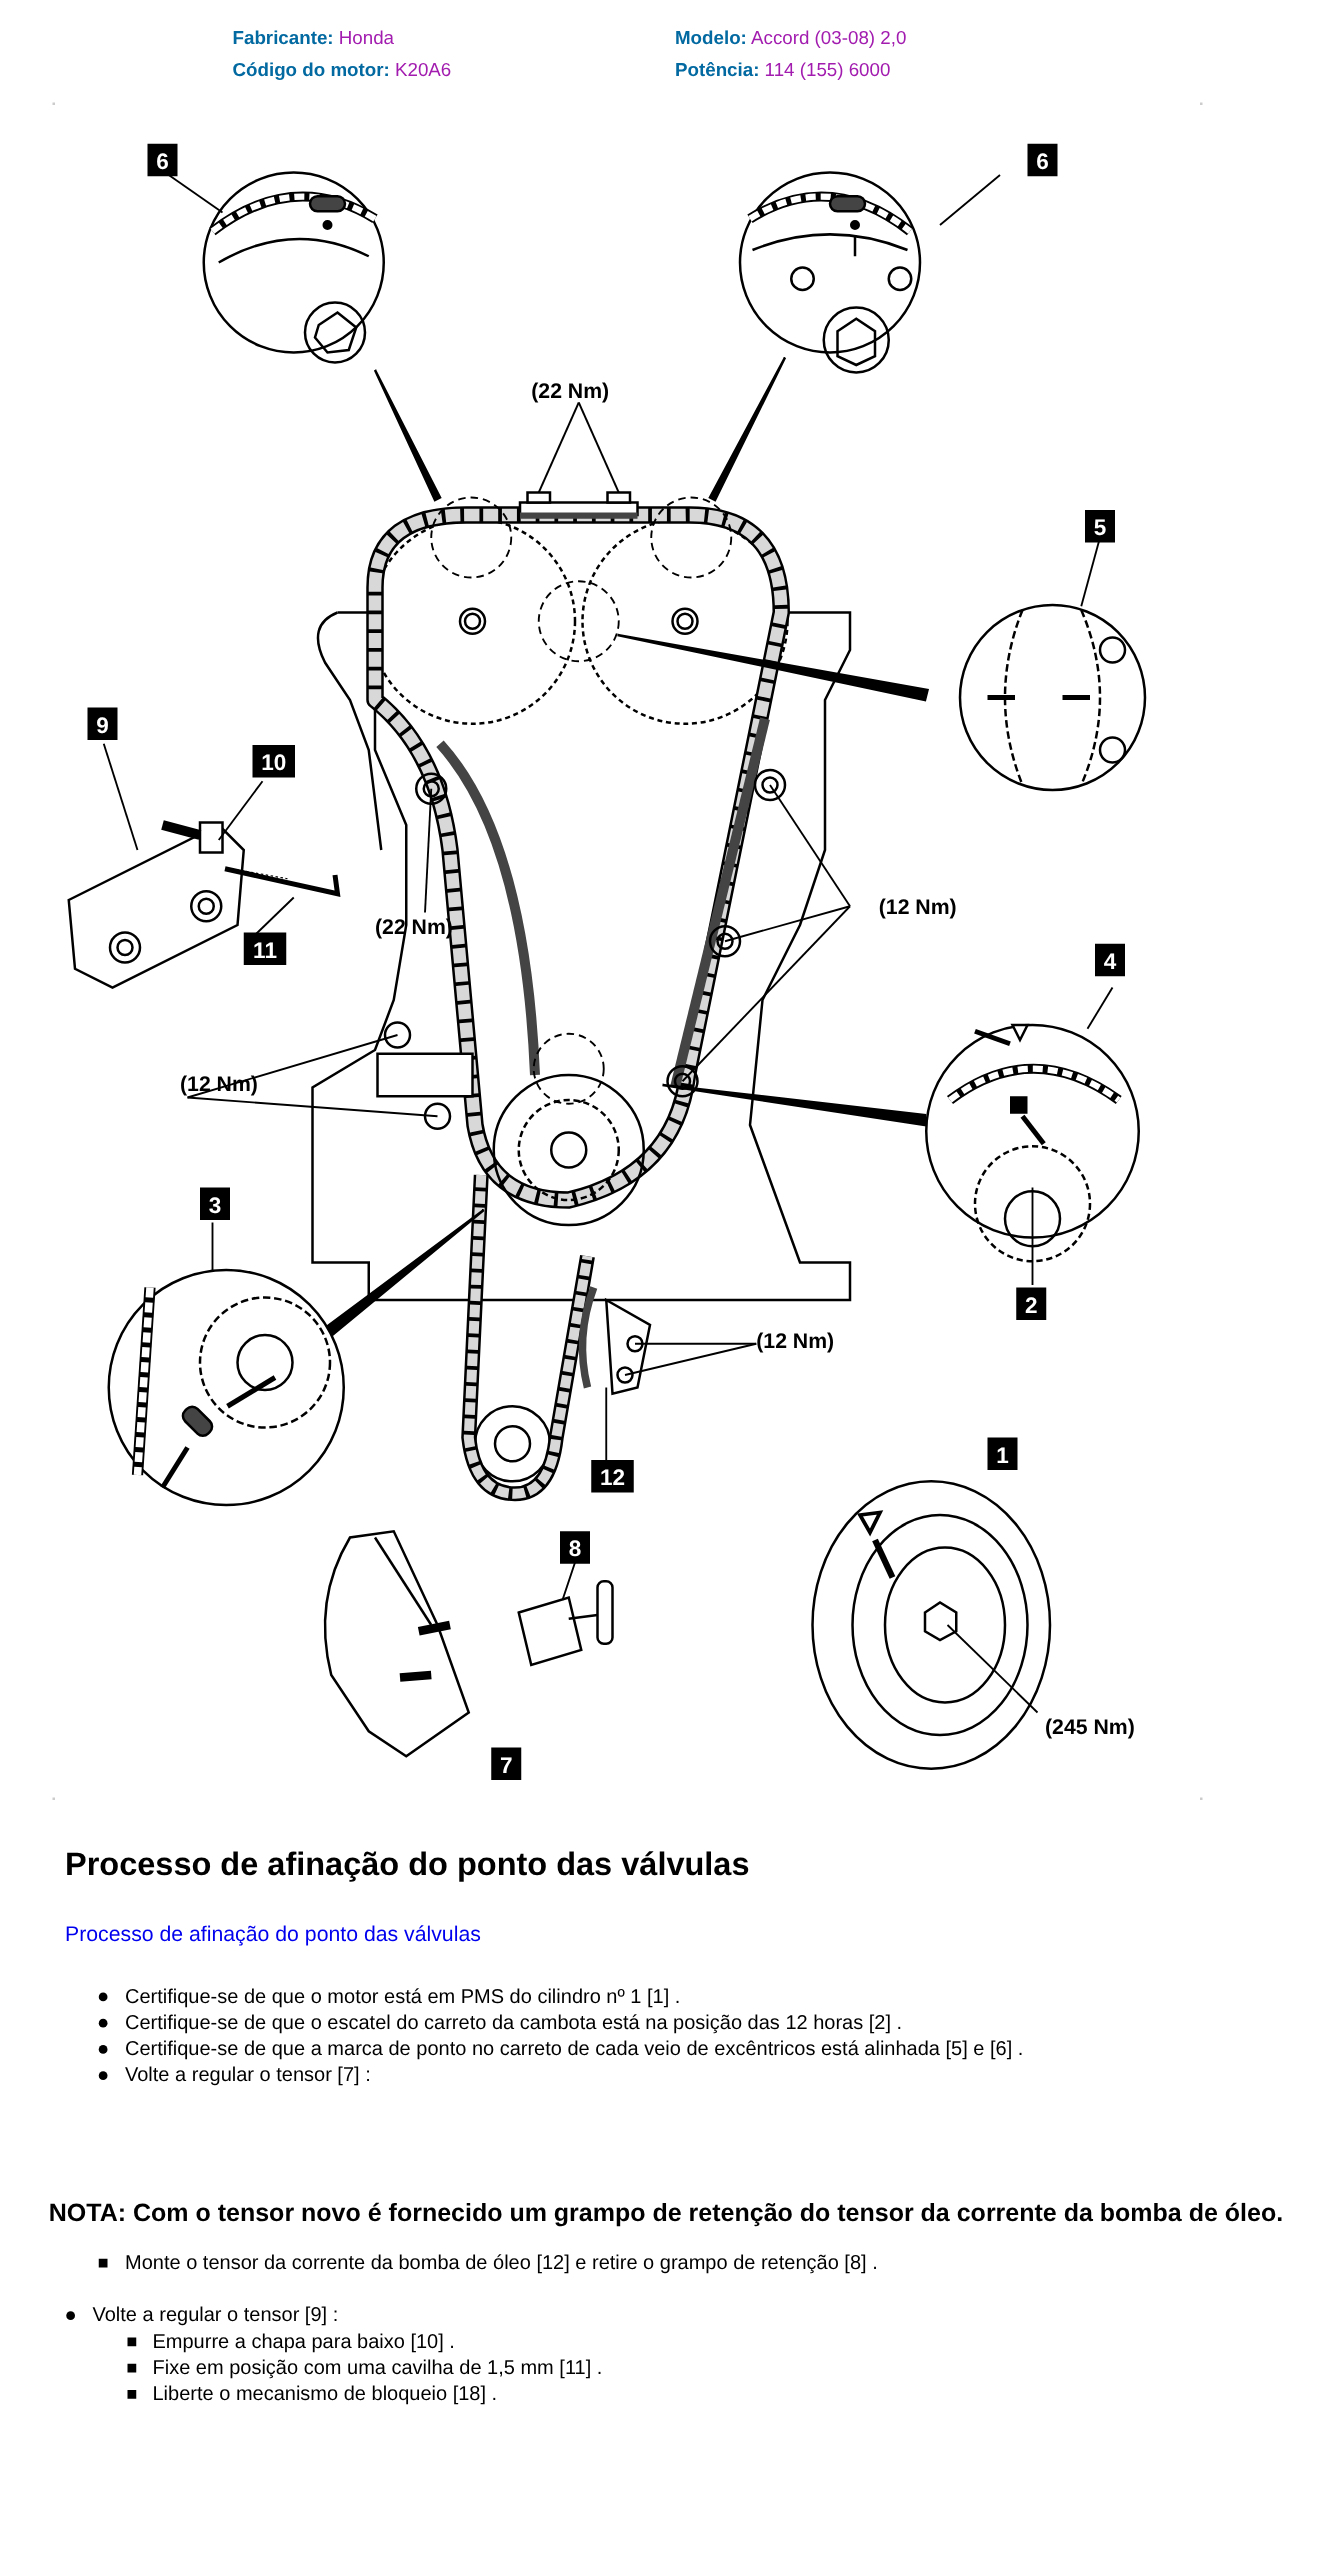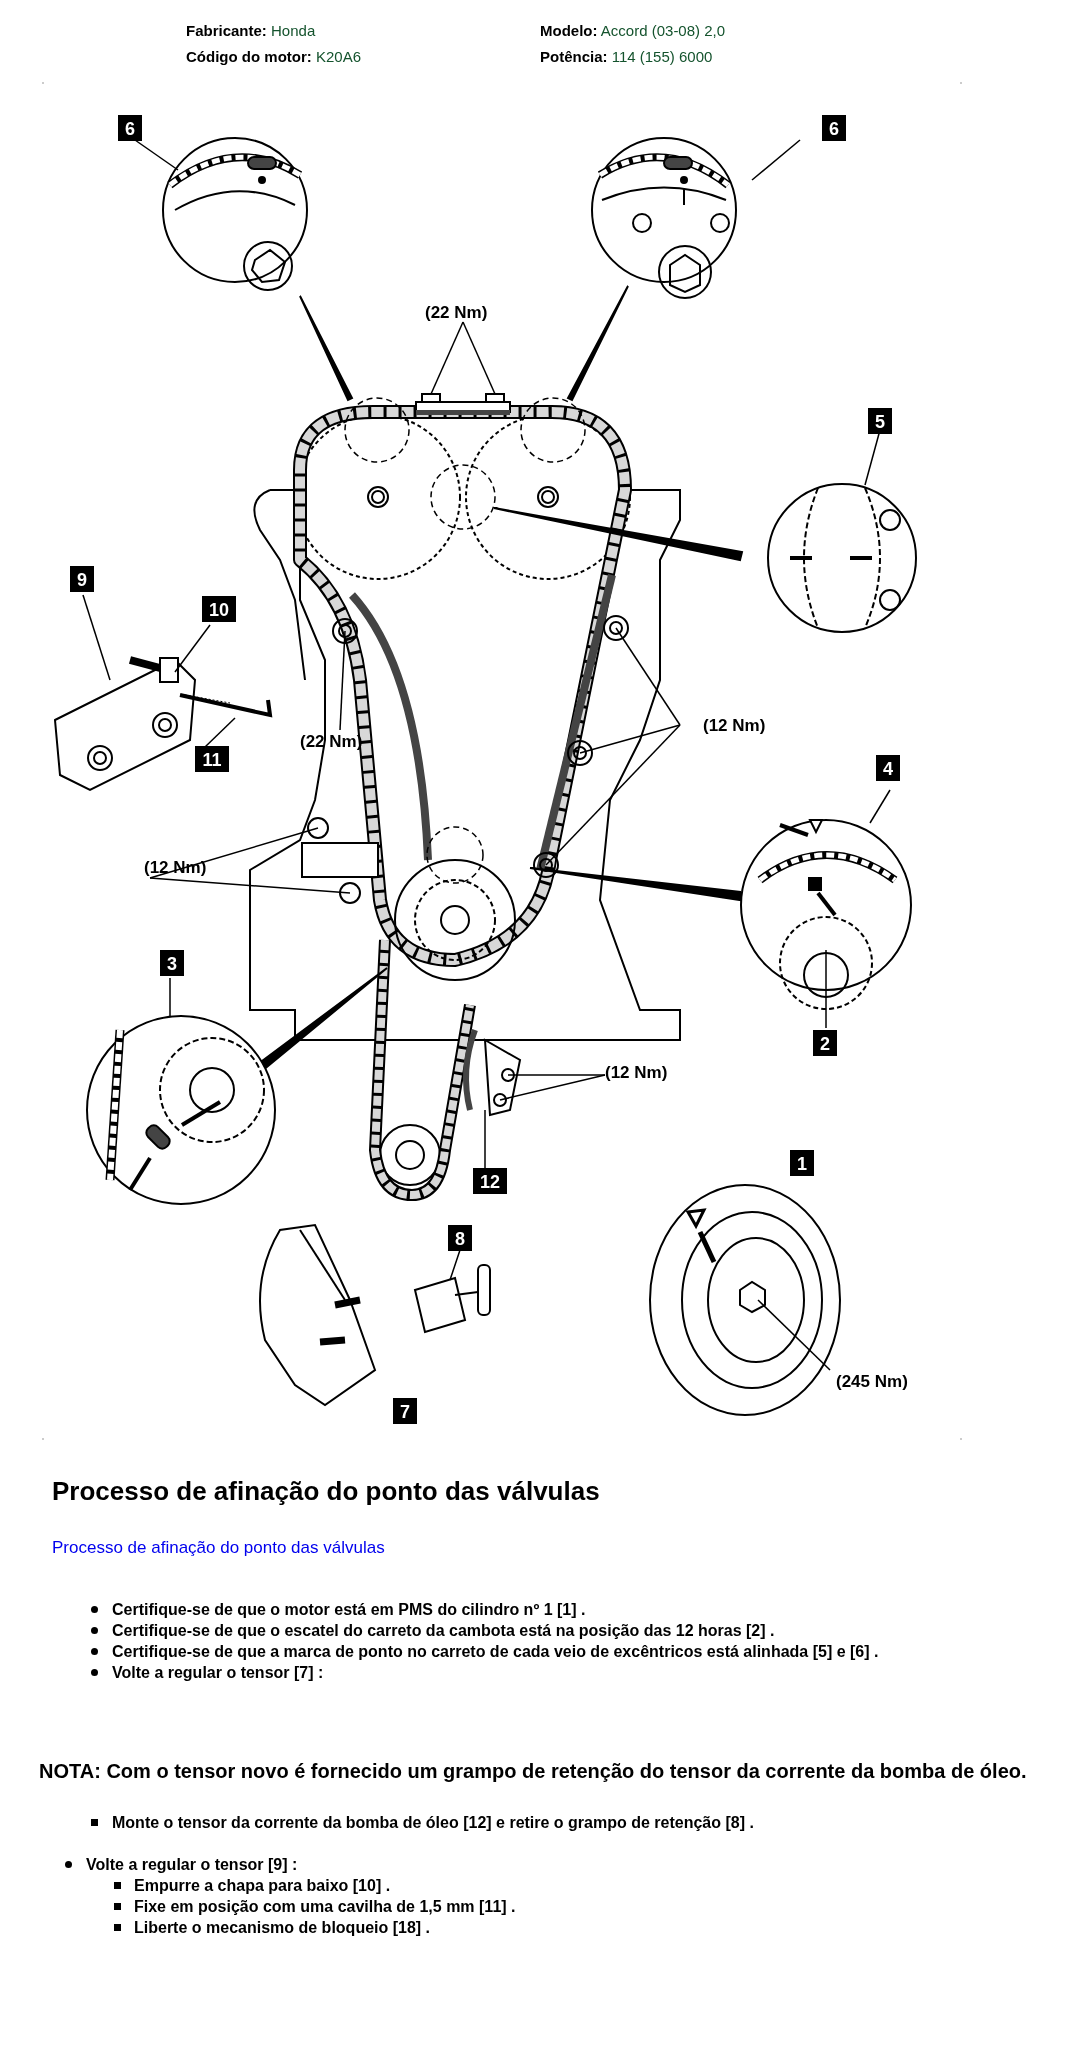--- a/index.html
+++ b/index.html
@@ -1,31 +1,31 @@
 <!DOCTYPE html>
 <html><head>
 <meta charset="utf-8">
 <style>
   html, body { margin: 0; padding: 0; background: #ffffff; }
   body { width: 1066px; height: 2046px; position: relative; overflow: hidden;
          font-family: "Liberation Sans", sans-serif; color: #000; }
   .hdr { position: absolute; font-size: 15px; line-height: 18px; }
-  .hdr b { font-weight: bold; color: #000000; }
-  .hdr span.v { color: #14532d; }
+  .hdr b { font-weight: bold; color: #0369a1; }
+  .hdr span.v { color: #a21caf; }
   #hdr-fab { left: 186px; top: 22px; }
   #hdr-cod { left: 186px; top: 48px; }
   #hdr-mod { left: 540px; top: 22px; }
   #hdr-pot { left: 540px; top: 48px; }
   .dot-sep { position: absolute; top: 82px; width: 2px; height: 2px; background: #ccc; }
   #diagram { position: absolute; left: 0; top: 90px; width: 1066px; height: 1360px; }
   .tick { position: absolute; top: 1438px; width: 2px; height: 2px; background: #ccc; }
   h1.sec-title { position: absolute; left: 52px; top: 1476px; margin: 0; font-size: 26px;
                  font-weight: bold; font-family: "Liberation Sans", sans-serif; }
   .sub-title { position: absolute; left: 52px; top: 1538px; font-size: 17px; color: #0000ee; }
-  ul { margin: 12px; padding: 0; list-style: none; font-weight: bold; }
+  ul { margin: 0; padding: 0; list-style: none; }
   .list { position: absolute; font-size: 16px; line-height: 21px; }
   .list li { position: relative; padding-left: 48px; }
   .list li::before { content: ""; position: absolute; left: 27px; top: 7px; width: 7px; height: 7px;
                      border-radius: 50%; background: #000; }
   .list li.sq { padding-left: 96px; }
   .list li.sq::before { left: 76px; top: 7px; width: 7px; height: 7px; border-radius: 0; }
   #main-list { left: 52px; top: 1587px; width: 900px; }
   .note { position: absolute; left: 39px; top: 1760px; font-size: 20px; font-weight: bold; }
   #note-list { left: 52px; top: 1800px; width: 900px; }
   #note-list li.sq2 { padding-left: 48px; }

